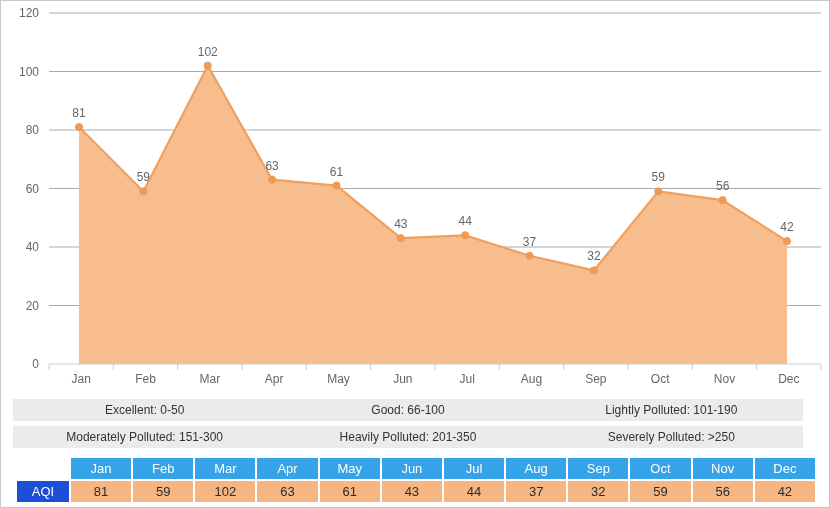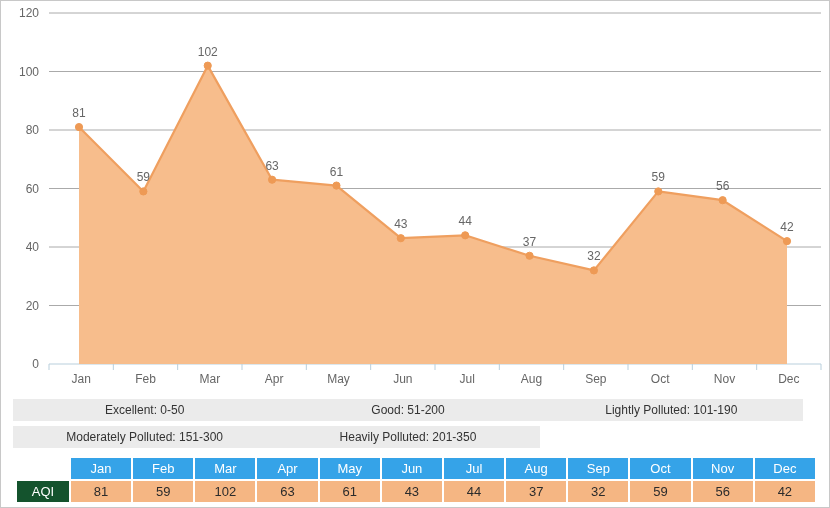--- a/index.html
+++ b/index.html
@@ -90,21 +90,21 @@
   }
   #aqi-table .corner-cell {
     background: #ffffff;
     width: 52px;
   }
   #aqi-table .month-head {
     background: #35a3e8;
     color: #ffffff;
   }
   #aqi-table .row-head {
-    background: #14532d;
+    background: #1d4ed8;
     color: #ffffff;
     width: 52px;
   }
   #aqi-table .value-cell {
     background: #f5b683;
     color: #2b2b2b;
   }
 </style>
 </head>
 <body>
@@ -190,24 +190,25 @@
           <text x="594.8333333333334" y="382" class="axis-label x-axis-label">Sep</text>
           <text x="659.1666666666666" y="382" class="axis-label x-axis-label">Oct</text>
           <text x="723.5" y="382" class="axis-label x-axis-label">Nov</text>
           <text x="787.8333333333334" y="382" class="axis-label x-axis-label">Dec</text>
         </g>
     </svg>
   </div>
 
   <div id="legend">
     <div class="legend-item">Excellent: 0-50</div>
-    <div class="legend-item">Good: 51-200</div>
+    <div class="legend-item">Good: 66-100</div>
     <div class="legend-item">Lightly Polluted: 101-190</div>
     <div class="legend-item">Moderately Polluted: 151-300</div>
     <div class="legend-item">Heavily Polluted: 201-350</div>
+    <div class="legend-item">Severely Polluted: &gt;250</div>
   </div>
 
   <table id="aqi-table">
     <thead>
       <tr>
         <th class="corner-cell"></th>
       <th class="month-head">Jan</th>
           <th class="month-head">Feb</th>
           <th class="month-head">Mar</th>
           <th class="month-head">Apr</th>

